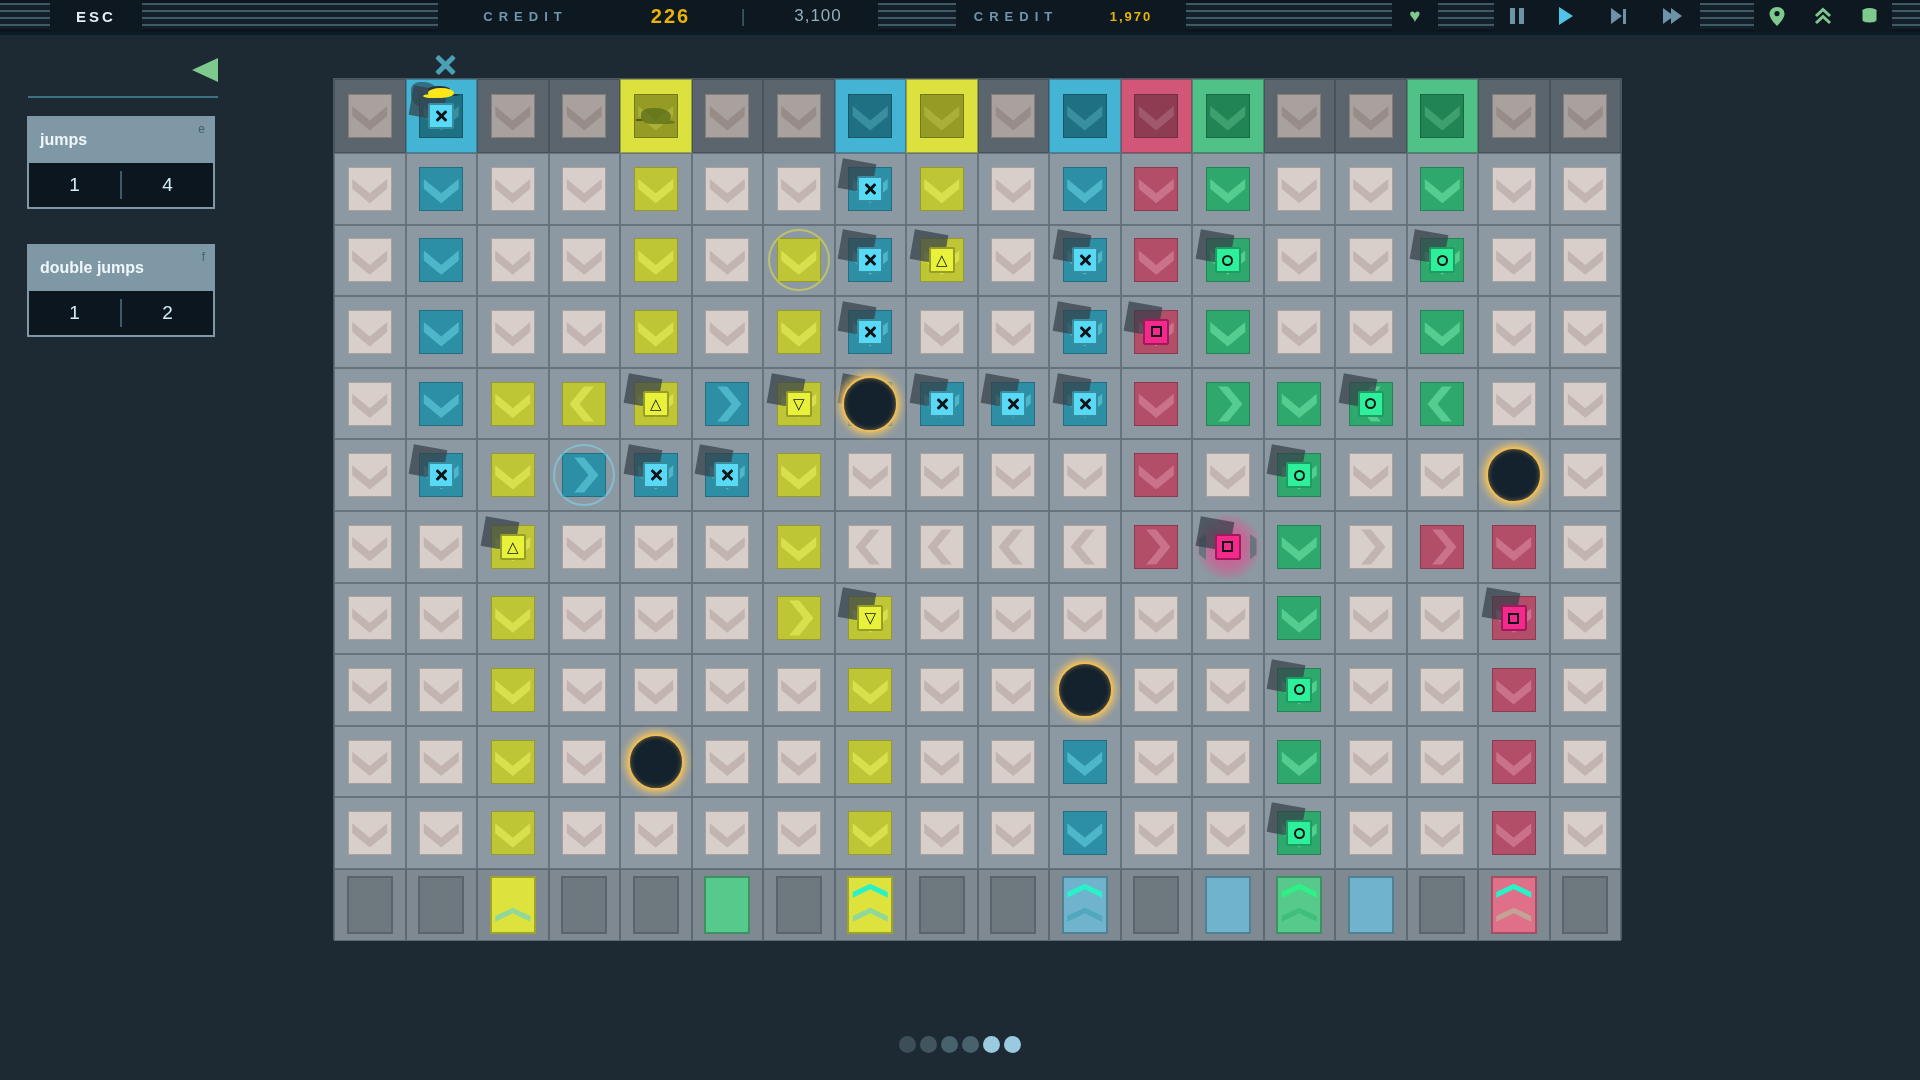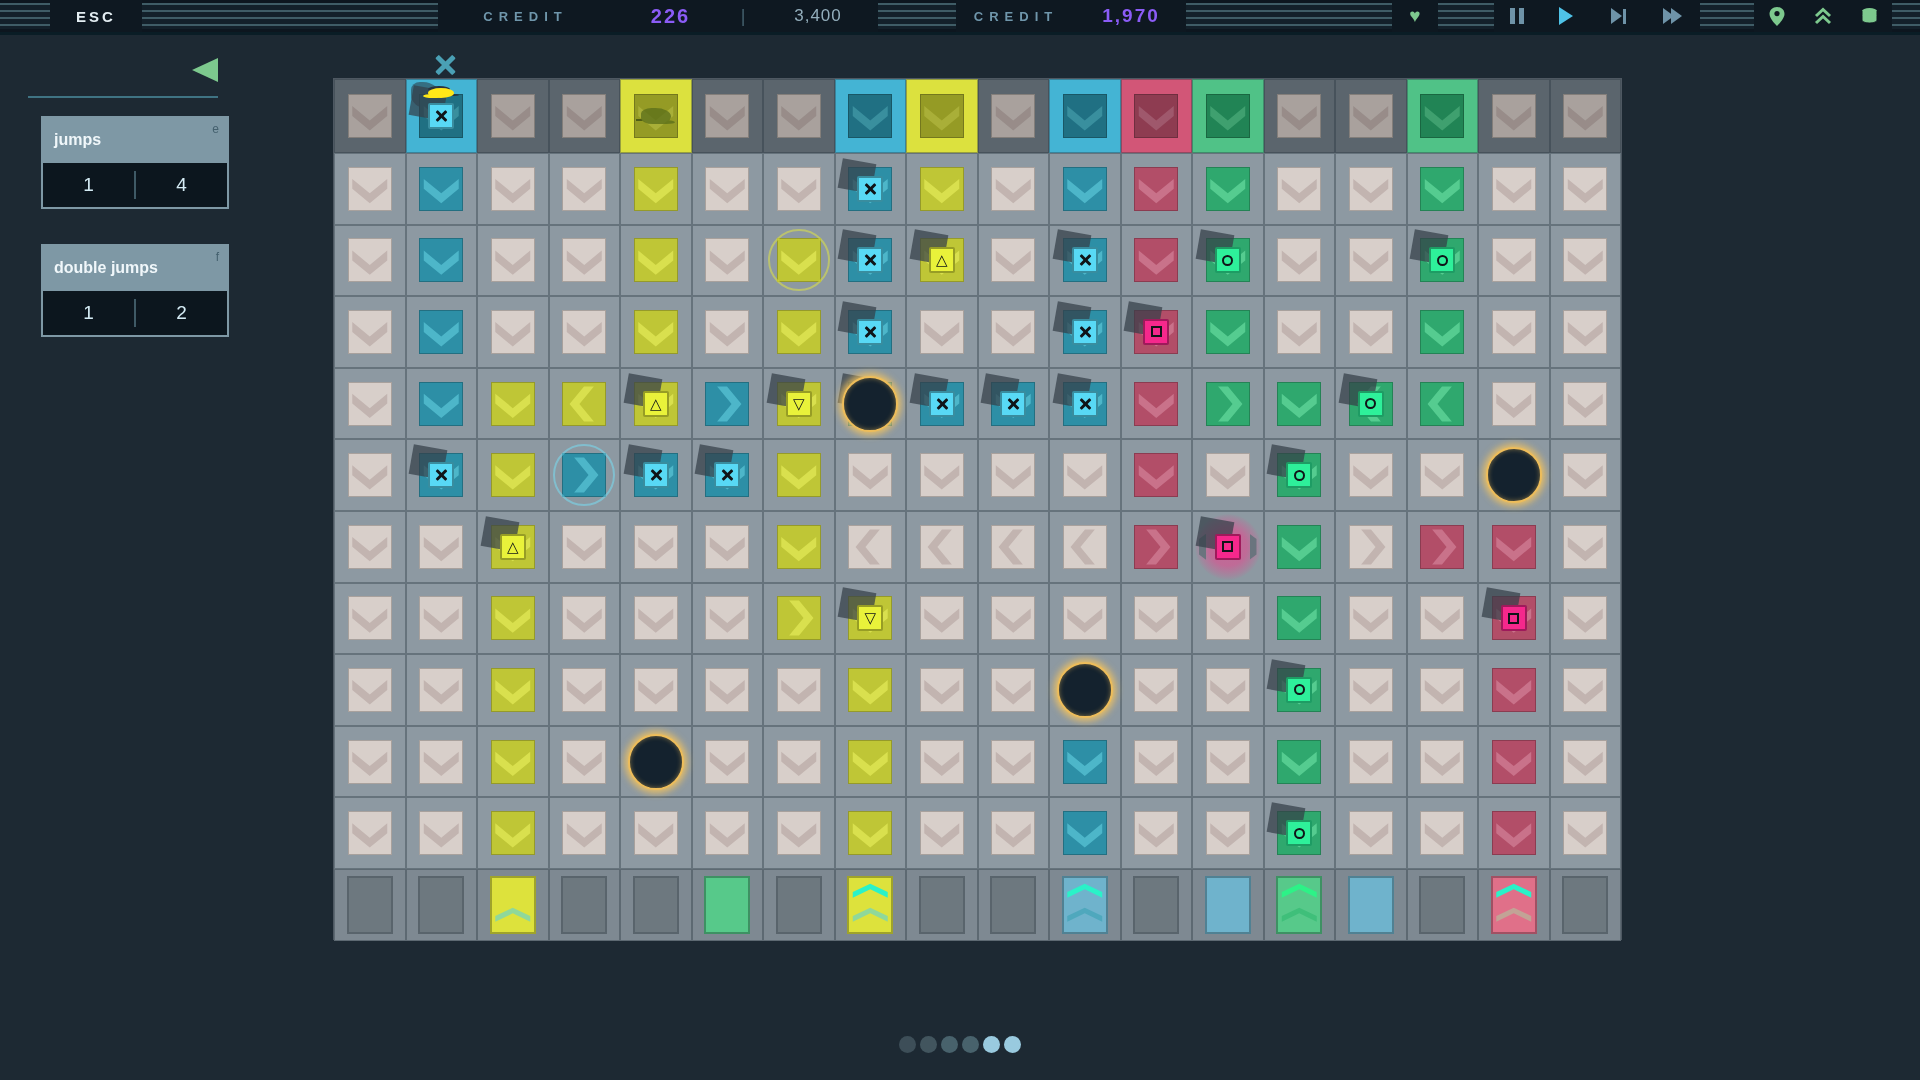--- a/index.html
+++ b/index.html
@@ -7,42 +7,42 @@
        font-family:"Liberation Sans","DejaVu Sans",sans-serif;}
 
   
   #topbar{position:absolute;left:0;top:0;width:1920px;height:32px;background:#0d161f;
           border-bottom:3px solid #0a1d26;display:flex;align-items:stretch;}
   .stripe{background:repeating-linear-gradient(to bottom,#3f5c66 0 2px,#13202a 2px 7px);
           align-self:center;height:26px;}
   .bar-box{display:flex;align-items:center;justify-content:center;background:#0e1821;}
   .esc{width:92px;color:#e3edf2;font-size:15px;font-weight:bold;letter-spacing:3px;}
   .bar-label{color:#6f96ab;font-size:13px;font-weight:bold;letter-spacing:6px;}
-  .bar-value-big{color:#8b5cf6;font-size:20px;font-weight:bold;letter-spacing:2px;}
+  .bar-value-big{color:#eab308;font-size:20px;font-weight:bold;letter-spacing:2px;}
   .bar-div{color:#44606e;font-size:18px;}
   .bar-value-dim{color:#93aebc;font-size:17px;letter-spacing:1px;}
   .bar-icon{display:flex;align-items:center;justify-content:center;width:46px;}
   .heart{color:#7dc98e;font-size:19px;}
   .icon-pause{display:flex;gap:4px;}
   .icon-pause i{display:block;width:5px;height:16px;background:#6e93a8;}
   .icon-play{width:0;height:0;border-top:9px solid transparent;border-bottom:9px solid transparent;
              border-left:14px solid #4fc3e8;}
   .icon-skip{display:flex;align-items:center;gap:1px;}
   .tri-g{width:0;height:0;border-top:8px solid transparent;border-bottom:8px solid transparent;
          border-left:11px solid #6e93a8;}
   .icon-skip i{display:block;width:3px;height:15px;background:#6e93a8;}
   .icon-ff{display:flex;}
   .icon-ff .tri-g+.tri-g{margin-left:-3px;}
 
   
   .back-btn{position:absolute;left:192px;top:58px;width:0;height:0;cursor:pointer;
             border-top:12px solid transparent;border-bottom:12px solid transparent;
             border-right:26px solid #7dc98e;}
   .side-divider{position:absolute;left:28px;top:96px;width:190px;height:2px;background:#3f7383;}
-  .panel{position:absolute;left:41px;width:188px;border:2px solid #7e98a5;box-sizing:border-box;}
+  .panel{position:absolute;left:27px;width:188px;border:2px solid #7e98a5;box-sizing:border-box;}
   .panel-head{position:relative;height:45px;background:#7e98a5;}
   .panel-title{position:absolute;left:11px;top:13px;color:#f0f7fa;font-size:16px;font-weight:bold;}
   .panel-hotkey{position:absolute;right:8px;top:4px;color:#44606e;font-size:12px;}
   .panel-body{height:44px;background:#0c161e;display:flex;align-items:center;}
   .panel-num{flex:1;text-align:center;color:#d5ecf5;font-size:19px;}
   .panel-vdiv{width:2px;height:28px;background:#3f5a66;}
 
   
   #grid{position:absolute;left:333px;top:78px;width:1289px;height:862px;
         display:grid;grid-template-columns:repeat(18,1fr);
@@ -136,28 +136,28 @@
     <div class="bar-box" style="width:175px">
       <span class="bar-label">CREDIT</span>
     </div>
     <div class="bar-box" style="width:115px">
       <span class="bar-value-big">226</span>
     </div>
     <div class="bar-box" style="width:30px">
       <span class="bar-div">|</span>
     </div>
     <div class="bar-box" style="width:120px">
-      <span class="bar-value-dim">3,400</span>
+      <span class="bar-value-dim">3,100</span>
     </div>
     <div class="stripe" style="width:78px"></div>
     <div class="bar-box" style="width:120px">
       <span class="bar-label">CREDIT</span>
     </div>
     <div class="bar-box" style="width:110px">
-      <span class="bar-value-big" style="font-size:19px">1,970</span>
+      <span class="bar-value-big" style="font-size:13px">1,970</span>
     </div>
     <div class="stripe" style="flex:1"></div>
     <div class="bar-box bar-icon">
       <span class="heart">♥</span>
     </div>
     <div class="stripe" style="width:56px"></div>
     <div class="bar-box bar-icon">
       <span class="icon-pause">
           <i></i>
           <i></i>

